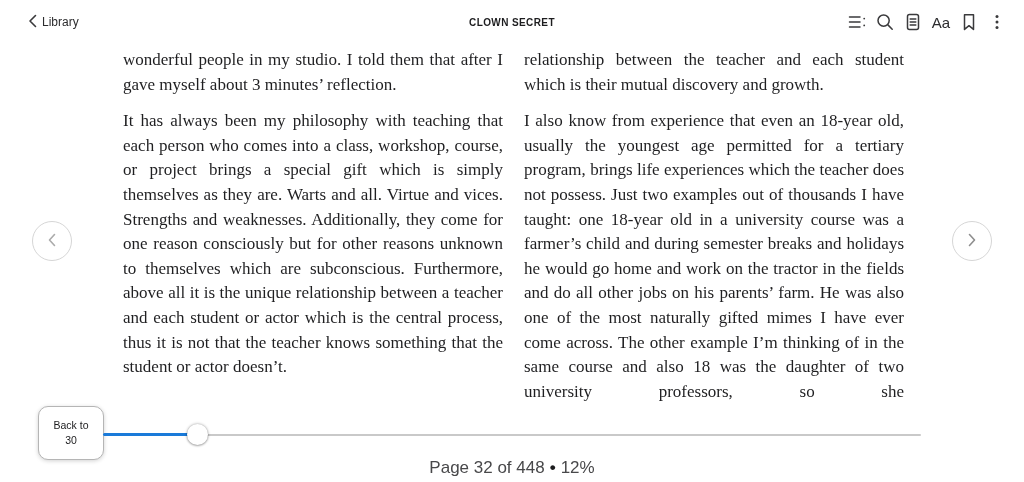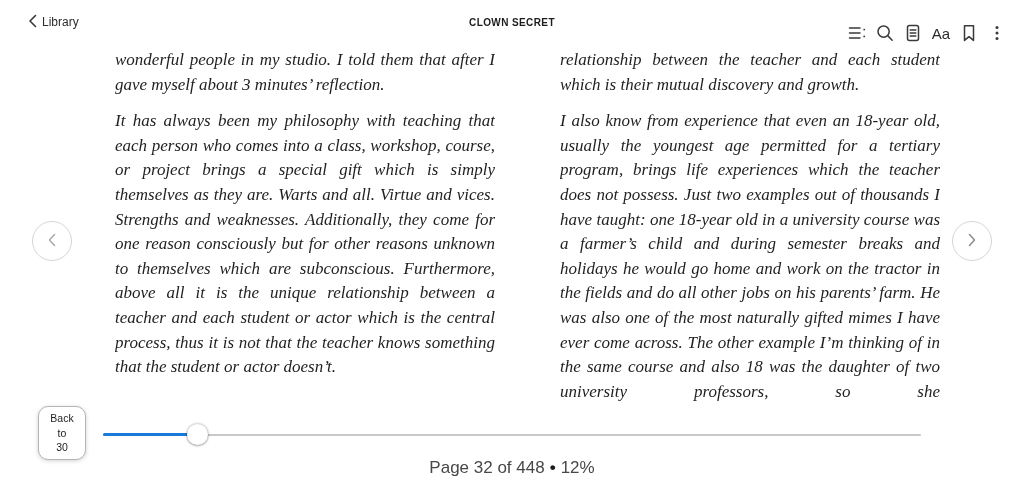--- a/index.html
+++ b/index.html
@@ -12,52 +12,52 @@
   .header{position:absolute;top:0;left:0;right:0;height:44px;background:#fff;}
   .back-btn{
     position:absolute;left:24px;top:0;height:44px;display:flex;align-items:center;gap:5px;
     color:#2c2c2e;font-size:12px;cursor:pointer;background:none;border:none;padding:0 4px;
   }
   .page-title{
     position:absolute;left:0;right:0;top:0;height:44px;display:flex;align-items:center;justify-content:center;
     font-size:10px;font-weight:600;letter-spacing:0.4px;color:#1d1d1f;pointer-events:none;
   }
   .header-icons{
-    position:absolute;right:16px;top:0;height:44px;display:flex;align-items:flex-end;gap:6px;
+    position:absolute;right:16px;top:0;height:44px;display:flex;align-items:center;gap:6px;
   }
   .icon-btn{
     width:22px;height:22px;display:flex;align-items:center;justify-content:center;
     background:none;border:none;padding:0;cursor:pointer;color:#3a3a3c;
   }
   .icon-btn svg{display:block;}
   .aa-label{font-size:15px;color:#2c2c2e;font-weight:500;line-height:1;}
 
   
   .column{
     position:absolute;top:44px;width:380px;height:374px;overflow:hidden;
     font-family:"Liberation Serif", serif;font-size:17px;line-height:24.6px;
     color:#1f1f21;text-align:justify;padding-top:4px;box-sizing:border-box;
   }
-  .col-left{left:115px;font-style:italic;}
-  .col-right{left:560px;font-style:italic;}
+  .col-left{left:123px;}
+  .col-right{left:524px;}
   .column p{margin:0 0 12px 0;}
   .column p.cut{text-align-last:justify;}
 
   
   .nav-btn{
     position:absolute;top:221px;width:40px;height:40px;border-radius:50%;
     border:1.5px solid #d6d6d6;background:#fff;display:flex;align-items:center;justify-content:center;
     padding:0;cursor:pointer;
   }
   .nav-prev{left:32px;color:#ababab;}
   .nav-next{left:952px;color:#8e8e8e;}
 
   
   .back-to-btn{
-    position:absolute;left:38px;top:406px;width:48px;height:54px;border-radius:10px;
+    position:absolute;left:38px;top:406px;width:66px;height:54px;border-radius:10px;
     border:1px solid #b5b5b5;background:#fff;box-shadow:0 1px 4px rgba(0,0,0,0.18);
     display:flex;flex-direction:column;align-items:center;justify-content:center;
     font-size:10.5px;line-height:1.4;color:#1c1c1e;cursor:pointer;padding:12px;
     font-family:"Liberation Sans", sans-serif;
   }
   .slider{position:absolute;left:103px;top:424px;width:818px;height:21px;cursor:pointer;}
   .slider-track{position:absolute;left:0;right:0;top:9.5px;height:2px;background:#c9c9c9;border-radius:1px;}
   .slider-fill{position:absolute;left:0;top:9px;height:3px;background:#1a7ad9;border-radius:1.5px;}
   .slider-knob{
     position:absolute;top:0;width:21px;height:21px;border-radius:50%;background:#fff;

